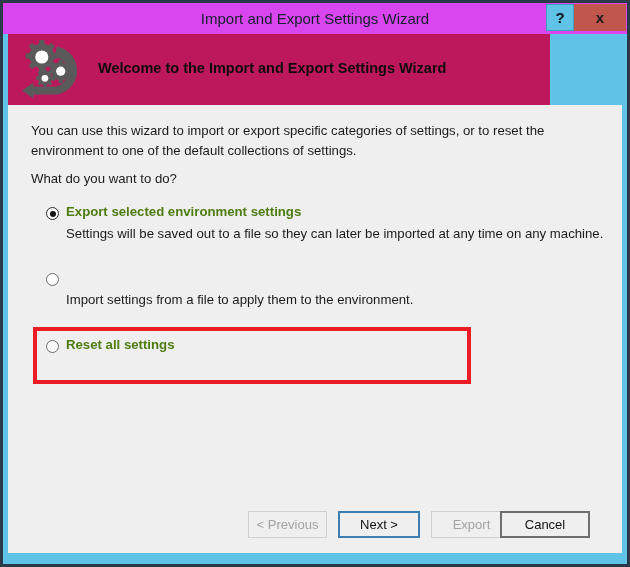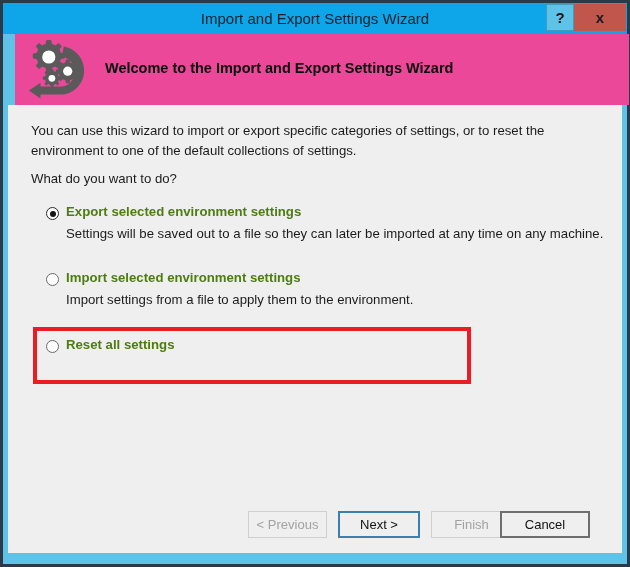--- a/index.html
+++ b/index.html
@@ -34,21 +34,21 @@
     box-sizing: border-box;
   }
 
   
   .titlebar {
     position: absolute;
     left: 0;
     top: 0;
     width: 624px;
     height: 31px;
-    background: #0ea5e9;
+    background: #d946ef;
   }
   .title-text {
     position: absolute;
     left: 0;
     top: 0;
     width: 624px;
     height: 31px;
     line-height: 31px;
     text-align: center;
     font-size: 15px;
@@ -86,24 +86,23 @@
     text-align: center;
     cursor: pointer;
     box-sizing: border-box;
   }
 
   
   .header {
     position: absolute;
     left: 5px;
     top: 31px;
-    width: 614px;
+    width: 542px;
     height: 71px;
-    background: #ec4899;
-    margin-left: 7px;
+    background: #be185d;
   }
   .header-icon {
     position: absolute;
     left: 7px;
     top: 3px;
     width: 66px;
     height: 64px;
   }
   .header-title {
     position: absolute;
@@ -307,36 +306,35 @@
         <div class="radio-row">
           <span class="radio checked"></span>
           <span class="opt-label">Export selected environment settings</span>
         </div>
         <div class="opt-desc">Settings will be saved out to a file so they can later be imported at any time on any machine.</div>
       </div>
 
       <div class="option opt2">
         <div class="radio-row">
           <span class="radio"></span>
-          <span class="opt-label">Import selected environment settings</span>
         </div>
         <div class="opt-desc">Import settings from a file to apply them to the environment.</div>
       </div>
 
       <div class="option opt3">
         <div class="radio-row">
           <span class="radio"></span>
           <span class="opt-label">Reset all settings</span>
         </div>
       </div>
 
       <div class="annotation-box"></div>
     </div>
 
     <div class="footer">
       <div class="btn btn-next focused">Next &gt;</div>
       <div class="btn btn-prev disabled">&lt; Previous</div>
-      <div class="btn btn-finish disabled">Finish</div>
+      <div class="btn btn-finish disabled">Export</div>
       <div class="btn btn-cancel default">Cancel</div>
     </div>
 
   </div>
 </div>
 
 </body></html>

